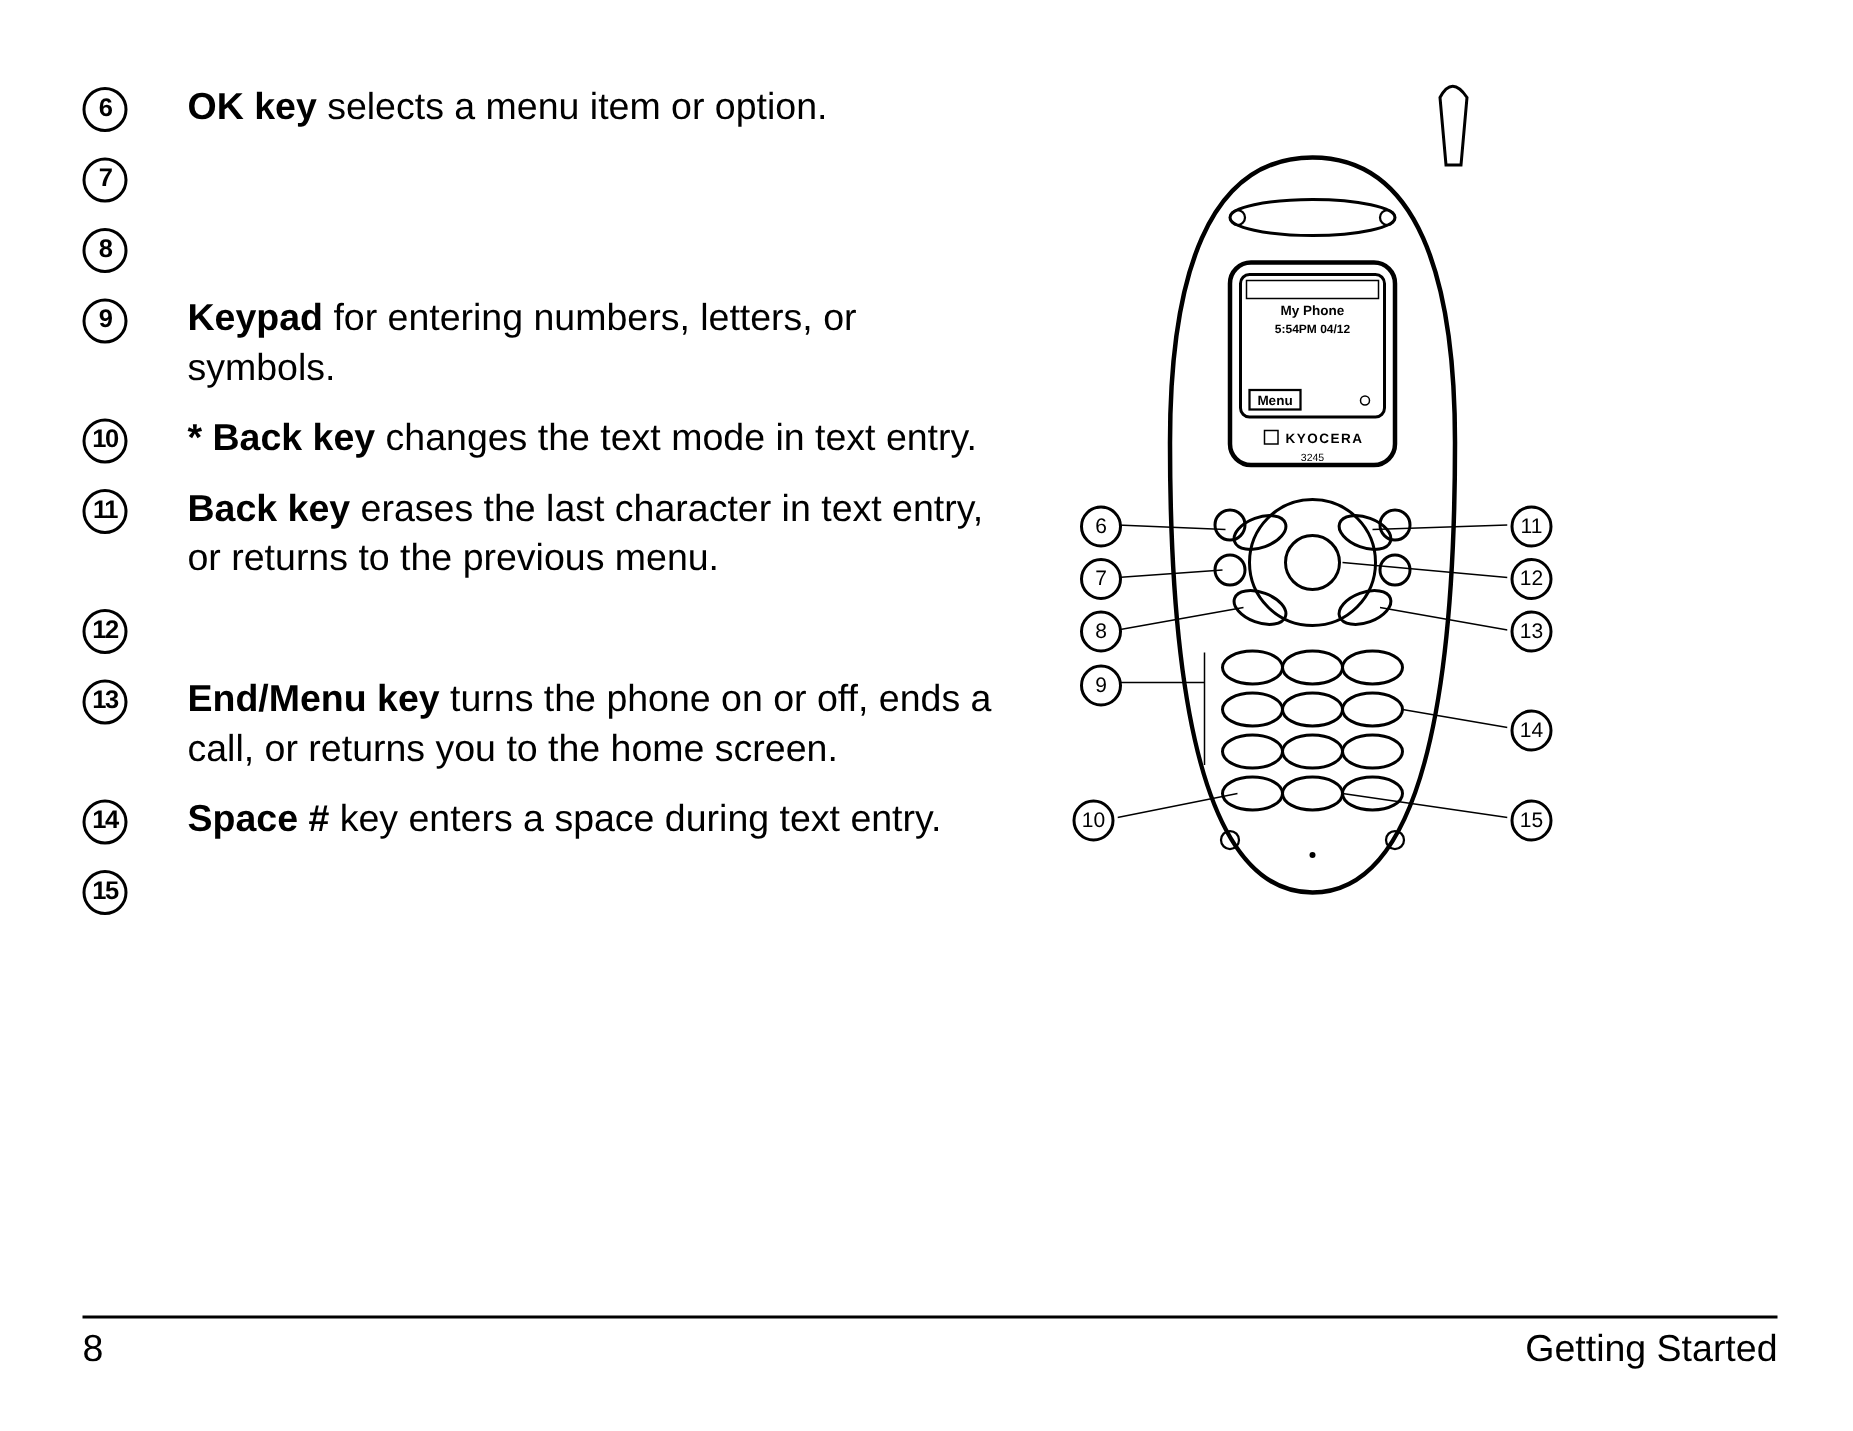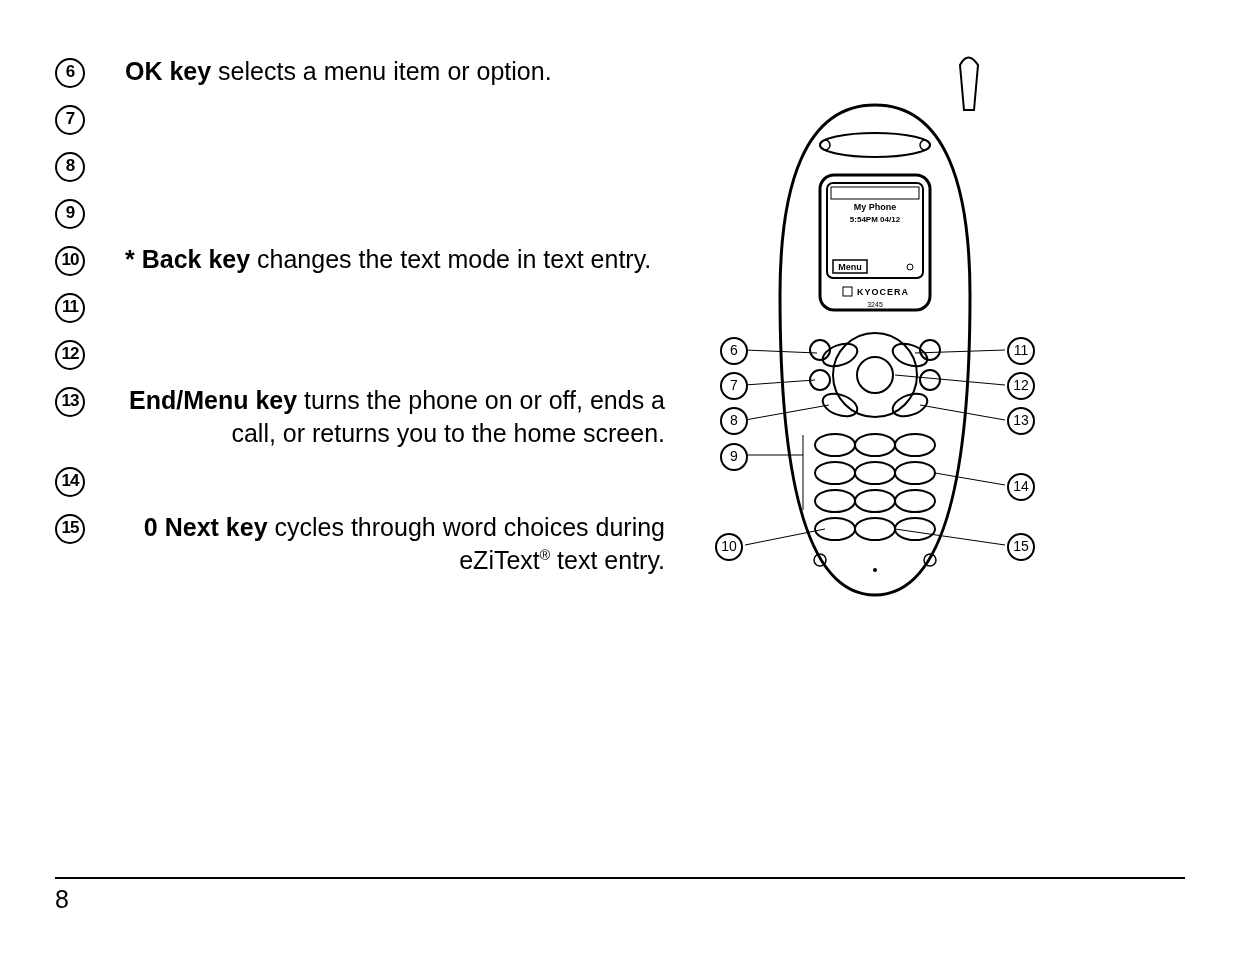--- a/index.html
+++ b/index.html
@@ -36,21 +36,20 @@
     border:2.2px solid #000;
     border-radius:50%;
     text-align:center;
     line-height:24px;
     font-size:17px;
     letter-spacing:-1px;
   }
   .desc{
     font-size:25px;
     line-height:1.32;
-    text-align:right;
   }
   .desc b{font-weight:bold;}
   sup{font-size:14px;vertical-align:super;}
   .figure{
     flex:1;
     position:relative;
     height:560px;
   }
   .phone{
     position:absolute;
@@ -93,41 +92,43 @@
         <div class="desc"><b>OK key</b> selects a menu item or option.</div>
       </div>
       <div class="item">
         <div class="num"><span class="circ">7</span></div>
       </div>
       <div class="item">
         <div class="num"><span class="circ">8</span></div>
       </div>
       <div class="item">
         <div class="num"><span class="circ">9</span></div>
+        <div class="desc"><b>Keypad</b> for entering numbers, letters, or symbols.</div>
       </div>
       <div class="item">
         <div class="num"><span class="circ">10</span></div>
         <div class="desc"><b>* Back key</b> changes the text mode in text entry.</div>
       </div>
       <div class="item">
         <div class="num"><span class="circ">11</span></div>
+        <div class="desc"><b>Back key</b> erases the last character in text entry, or returns to the previous menu.</div>
       </div>
       <div class="item">
         <div class="num"><span class="circ">12</span></div>
       </div>
       <div class="item">
         <div class="num"><span class="circ">13</span></div>
         <div class="desc"><b>End/Menu key</b> turns the phone on or off, ends a call, or returns you to the home screen.</div>
       </div>
       <div class="item">
         <div class="num"><span class="circ">14</span></div>
+        <div class="desc"><b>Space #</b> key enters a space during text entry.</div>
       </div>
       <div class="item">
         <div class="num"><span class="circ">15</span></div>
-        <div class="desc"><b>0 Next key</b> cycles through word choices during eZiText<sup>®</sup> text entry.</div>
       </div>
     </div>
 
   <div class="figure">
     <svg class="phone" viewBox="0 0 260 560">
 
       <path d="M215 10 q8 -15 18 0 l-4 45 h-10 z" fill="#fff" stroke="#000" stroke-width="2"></path>
 
       <path d="M130 50
                C60 50 35 130 35 240
@@ -207,13 +208,14 @@
     <div class="callout-label" style="left:342px;top:282px"><span class="circ">11</span></div>
     <div class="callout-label" style="left:342px;top:317px"><span class="circ">12</span></div>
     <div class="callout-label" style="left:342px;top:352px"><span class="circ">13</span></div>
     <div class="callout-label" style="left:342px;top:418px"><span class="circ">14</span></div>
     <div class="callout-label" style="left:342px;top:478px"><span class="circ">15</span></div>
   </div>
 </div>
 
 <div class="footer">
   <span>8</span>
+  <span>Getting Started</span>
 </div>
 
 </body></html>

